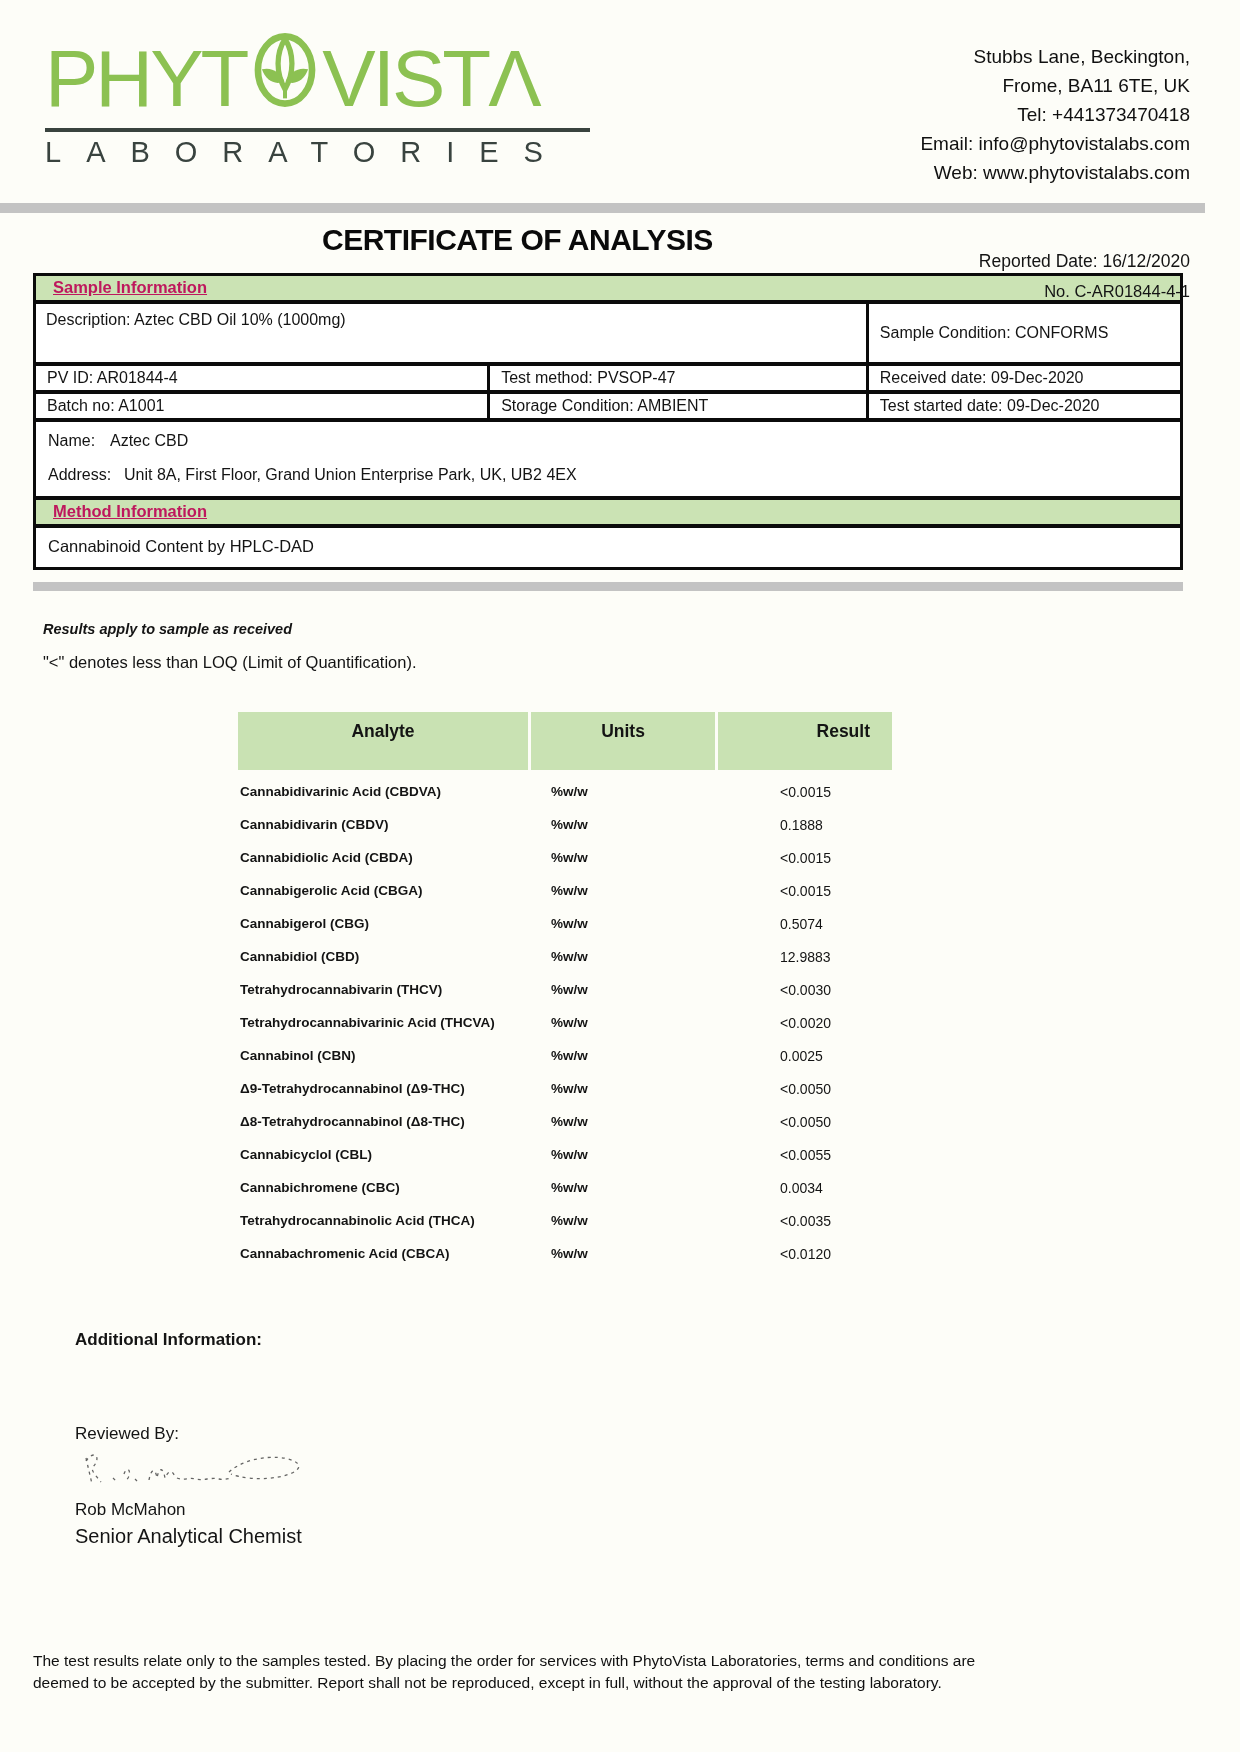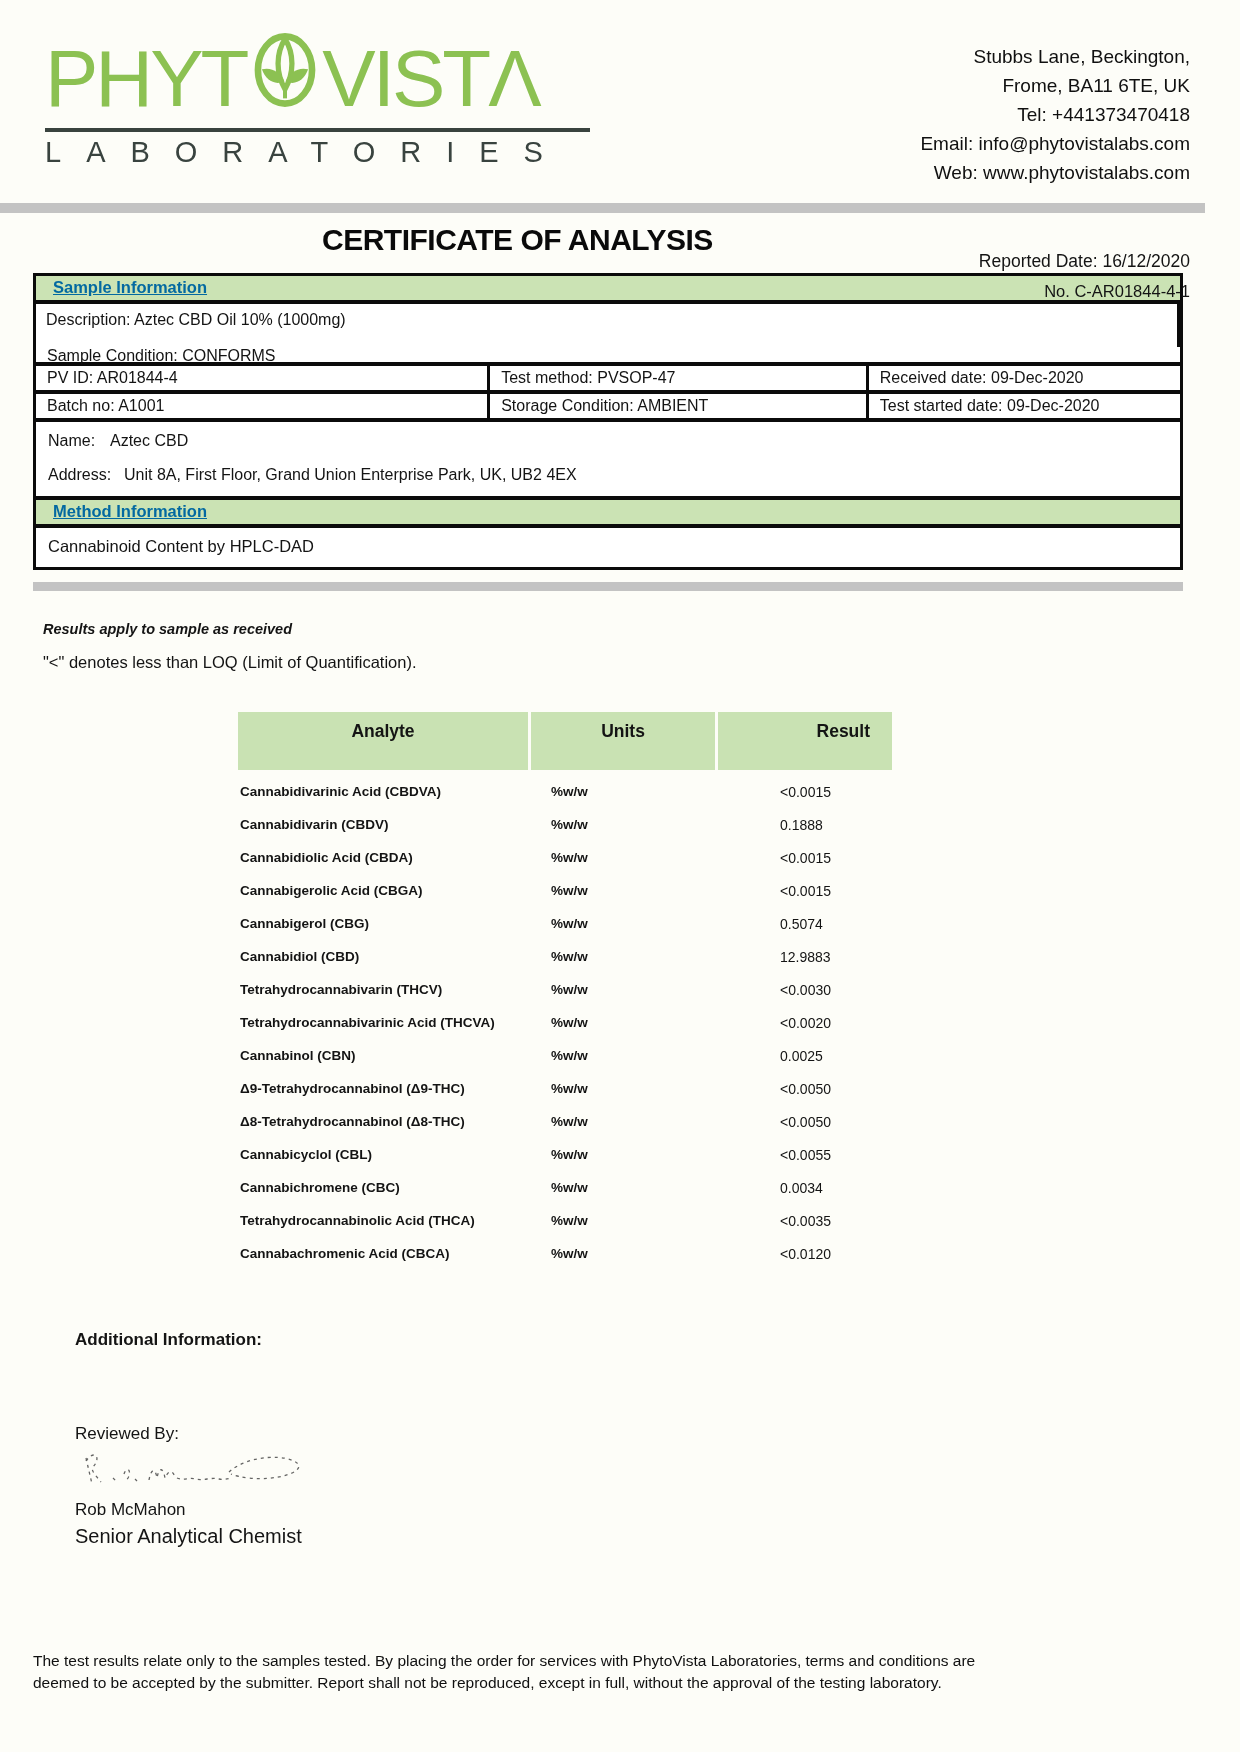--- a/index.html
+++ b/index.html
@@ -25,26 +25,26 @@
   .graybar2{height:9px;background:#c3c3c3;width:1150px;margin:12px 0 0 33px;}
   
   .meta{position:relative;height:60px;border-radius:13px;}
   .doc-title{position:absolute;left:322px;top:10px;font-size:30px;font-weight:700;letter-spacing:-0.5px;color:#0a0a0a;}
   .report-meta{position:absolute;right:50px;top:13px;text-align:right;}
   .report-date{font-size:17.5px;margin-top:25px;}
   .report-no{font-size:16.5px;margin-top:10px;}
   
   .info-table{margin-left:33px;width:1150px;border:3px solid #0b0b0b;box-sizing:border-box;}
   .sec-bar{background:#cbe3b4;border-bottom:4px solid #0b0b0b;padding:2px 0 3px 17px;}
-  .sec-bar span{font-weight:700;font-size:16.5px;text-decoration:underline;color:#0369a1;}
+  .sec-bar span{font-weight:700;font-size:16.5px;text-decoration:underline;color:#be185d;}
   .sec-bar + .row{border-top:0;}
   .row{display:flex;border-bottom:4px solid #0b0b0b;box-sizing:border-box;background:#fff;}
   .row:last-child{border-bottom:0;}
   .row .cell{box-sizing:border-box;font-size:16px;}
-  .desc-row{height:62px;flex-direction:column;}
+  .desc-row{height:62px;}
   .desc-row .desc{flex:0 0 72.8%;border-right:3px solid #0b0b0b;padding:7px 10px;}
   .desc-row .cond{flex:1;display:flex;align-items:center;padding-left:11px;}
   .triple{height:28px;align-items:center;}
   .triple .c1{flex:0 0 39.7%;border-right:3px solid #0b0b0b;padding-left:11px;align-self:stretch;display:flex;align-items:center;}
   .triple .c2{flex:0 0 33.1%;border-right:3px solid #0b0b0b;padding-left:11px;align-self:stretch;display:flex;align-items:center;}
   .triple .c3{flex:1;padding-left:11px;}
   .cust-box{display:block;padding:6px 12px 12px 12px;}
   .cust-line{font-size:16px;margin-top:4px;}
   .cust-line .lbl{display:inline-block;min-width:62px;}
   .cust-line.addr{margin-top:16px;}

